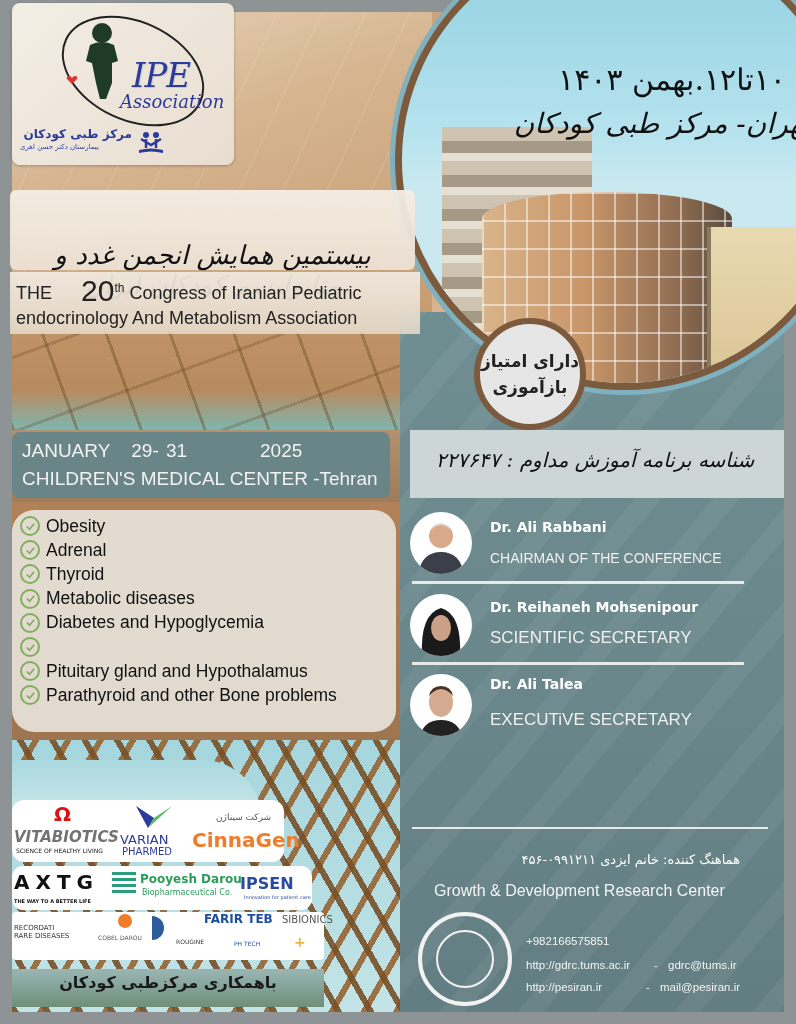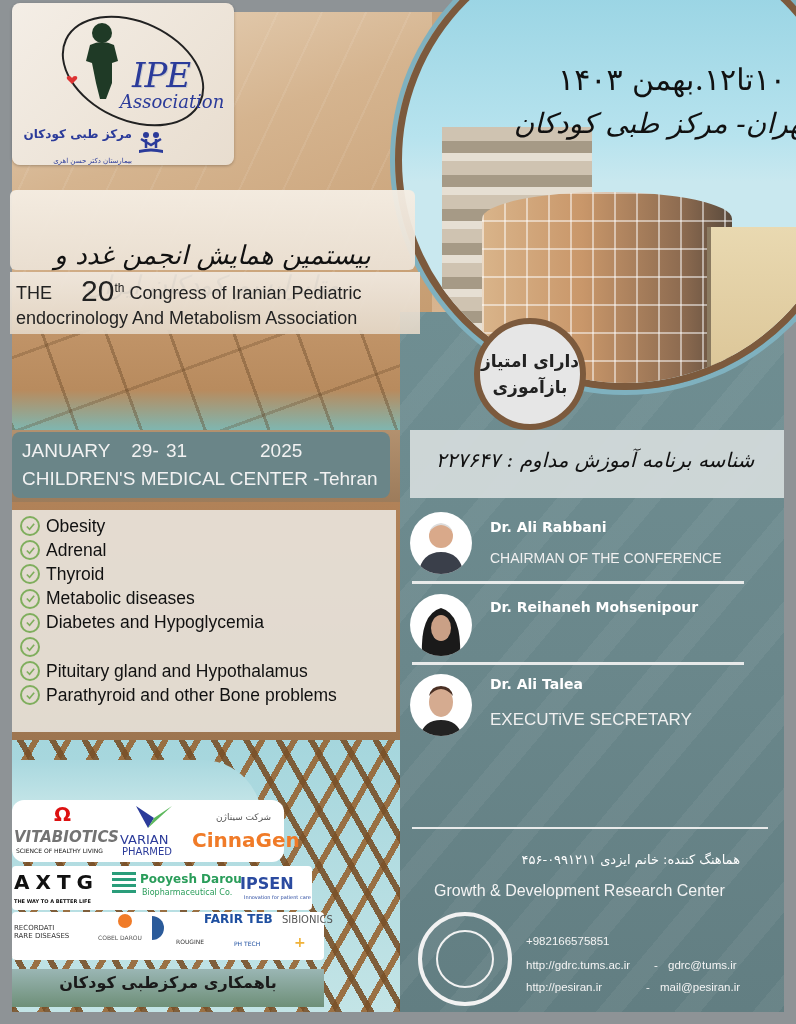--- a/index.html
+++ b/index.html
@@ -59,21 +59,21 @@
     background: linear-gradient(135deg, #f4eee6, #e8ddcf); box-shadow: 0 1px 3px rgba(0,0,0,0.25); }
   .logo-orbit { position: absolute; left: 46px; top: 18px; width: 150px; height: 100px; border: 2px solid #222;
     border-radius: 50%; transform: rotate(25deg); }
   .logo-child { position: absolute; left: 70px; top: 18px; width: 40px; height: 80px; }
   .logo-ipe { position: absolute; left: 120px; top: 52px; font-family: "DejaVu Serif", serif; font-style: italic;
     font-size: 34px; color: #2b3b9a; letter-spacing: -1px; text-shadow: 1px 1px 0 #ccc; }
   .logo-assoc { position: absolute; left: 108px; top: 88px; font-family: "DejaVu Serif", serif; font-style: italic;
     font-size: 18px; color: #2b3b9a; }
   .logo-fa-title { position: absolute; left: 10px; top: 124px; width: 110px; text-align: right; direction: rtl;
     font-size: 12px; font-weight: bold; color: #2b3b9a; }
-  .logo-fa-sub { position: absolute; left: 8px; top: 154px; width: 112px; text-align: right; direction: rtl;
+  .logo-fa-sub { position: absolute; left: 8px; top: 140px; width: 112px; text-align: left; direction: rtl;
     font-size: 7px; color: #2b3b9a; }
   .logo-kids { position: absolute; left: 126px; top: 128px; width: 26px; height: 24px; }
 
   
   .fa-title-box { position: absolute; left: 10px; top: 190px; width: 405px; height: 80px; border-radius: 6px;
     background: linear-gradient(180deg, rgba(245,238,228,0.95), rgba(235,225,212,0.95)); }
   .fa-title { position: absolute; left: 0; top: 14px; width: 405px; text-align: center; direction: rtl;
     font-family: "DejaVu Serif", serif; font-style: italic; font-size: 26px; color: #111; margin-top: 36px; }
   .en-title-box { position: absolute; left: 10px; top: 272px; width: 410px; height: 62px;
     background: linear-gradient(180deg, rgba(240,232,222,0.95), rgba(228,216,200,0.9)); }
@@ -95,21 +95,21 @@
   .date-row2 { position: absolute; left: 10px; top: 36px; font-size: 19px; }
 
   
   .cme-box { position: absolute; left: 410px; top: 430px; width: 374px; height: 68px;
     background: rgba(215,222,222,0.9); }
   .cme-text { position: absolute; left: 0; top: 18px; width: 370px; text-align: center; direction: rtl;
     font-family: "DejaVu Serif", serif; font-style: italic; font-size: 20px; color: #111; }
 
   
   .topics { position: absolute; left: 12px; top: 510px; width: 384px; height: 222px;
-    background: rgba(236,234,228,0.86); padding: 4px 0 0 8px; }
+    background: rgba(236,234,228,0.86); padding: 4px 0 0 8px; border-radius: 22px; }
   .topic { display: flex; align-items: center; height: 24.2px; }
   .check { width: 20px; height: 20px; border-radius: 50%; border: 2px solid #7fae5d; display: flex; align-items: center; justify-content: center; margin-right: 6px; flex: none; }
   .check svg { width: 11px; height: 11px; }
   .topic-label { font-family: "Liberation Sans", sans-serif; font-size: 17.5px; color: #111; }
 
   
   .person { position: absolute; left: 410px; width: 360px; height: 70px; }
   .photo { position: absolute; left: 0; top: 0; width: 62px; height: 62px; border-radius: 50%; background: #fff; overflow: hidden; }
   .person-name { position: absolute; left: 80px; font-family: "DejaVu Sans", sans-serif; font-weight: bold; font-size: 14px; color: #fff; }
   .person-role { position: absolute; left: 80px; font-family: "Liberation Sans", sans-serif; color: #f0f0f0; }
@@ -280,20 +280,21 @@
 <div class="sep" style="top:581px"></div>
 
 <div class="person" style="top:592px">
   <div class="photo" style="top:2px">
     <svg viewBox="0 0 62 62" width="62" height="62">
         <path d="M12 62 Q10 20 31 14 Q52 20 50 62Z" fill="#1a1a1a"></path>
         <ellipse cx="31" cy="34" rx="10" ry="13" fill="#caa086"></ellipse>
       </svg>
   </div>
   <div class="person-name" style="top:7px">Dr. Reihaneh Mohsenipour</div>
+  <div class="person-role" style="top:36px;font-size:17px">SCIENTIFIC SECRETARY</div>
 </div>
 <div class="sep" style="top:662px"></div>
 
 <div class="person" style="top:674px">
   <div class="photo">
     <svg viewBox="0 0 62 62" width="62" height="62">
         <ellipse cx="31" cy="28" rx="12" ry="15" fill="#d5ab90"></ellipse>
         <path d="M19 22 Q31 8 43 22 Q41 12 31 12 Q21 12 19 22Z" fill="#4a3024"></path>
         <path d="M10 62 Q14 46 31 46 Q48 46 52 62Z" fill="#222"></path>
       </svg>
@@ -323,21 +324,21 @@
   <div class="sp" style="left:4px;top:47px;font-size:6px;color:#111">SCIENCE OF HEALTHY LIVING</div>
   <svg class="sp" style="left:122px;top:4px" width="40" height="26" viewBox="0 0 40 26">
       <path d="M2 2 L14 24 L20 14 Z" fill="#2b3b9a"></path>
       <path d="M20 14 L14 24 L38 2 Z" fill="#5cb85c"></path>
     </svg>
   <div class="sp" style="left:108px;top:32px;font-size:13px;color:#2b3b9a">VARIAN</div>
   <div class="sp" style="left:110px;top:46px;font-size:10px;color:#2b3b9a">PHARMED</div>
   <div class="sp" style="left:180px;top:28px;font-size:20px;font-weight:bold;color:#f07b28">CinnaGen</div>
   <div class="sp" style="left:204px;top:12px;font-size:9px;color:#555;direction:rtl">شرکت سیناژن</div>
 </div>
-<div class="sponsor-card" style="left:12px;top:866px;width:300px;height:44px;border-radius:4px">
+<div class="sponsor-card" style="left:12px;top:866px;width:300px;height:44px;border-radius:11px">
   <div class="sp" style="left:2px;top:4px;font-size:20px;font-weight:bold;color:#111;letter-spacing:6px">AXTG</div>
   <div class="sp" style="left:2px;top:32px;font-size:5px;font-weight:bold;color:#111">THE WAY TO A BETTER LIFE</div>
   <div class="sp" style="left:100px;top:6px;width:24px;height:22px;background:repeating-linear-gradient(180deg,#2a9d7a 0 3px,transparent 3px 6px)"></div>
   <div class="sp" style="left:128px;top:6px;font-size:12px;font-weight:bold;color:#2a9d5a">Pooyesh Darou</div>
   <div class="sp" style="left:130px;top:22px;font-size:8px;color:#2a9d5a">Biopharmaceutical Co.</div>
   <div class="sp" style="left:228px;top:8px;font-size:16px;font-weight:bold;color:#2b4ba0">IPSEN</div>
   <div class="sp" style="left:232px;top:28px;font-size:5px;color:#2b4ba0">Innovation for patient care</div>
 </div>
 <div class="sponsor-card" style="left:12px;top:912px;width:312px;height:48px;border-radius:4px">
   <div class="sp" style="left:2px;top:12px;font-size:7px;line-height:8px;color:#333"><span>RECORDATI</span><br><span>RARE DISEASES</span></div>

